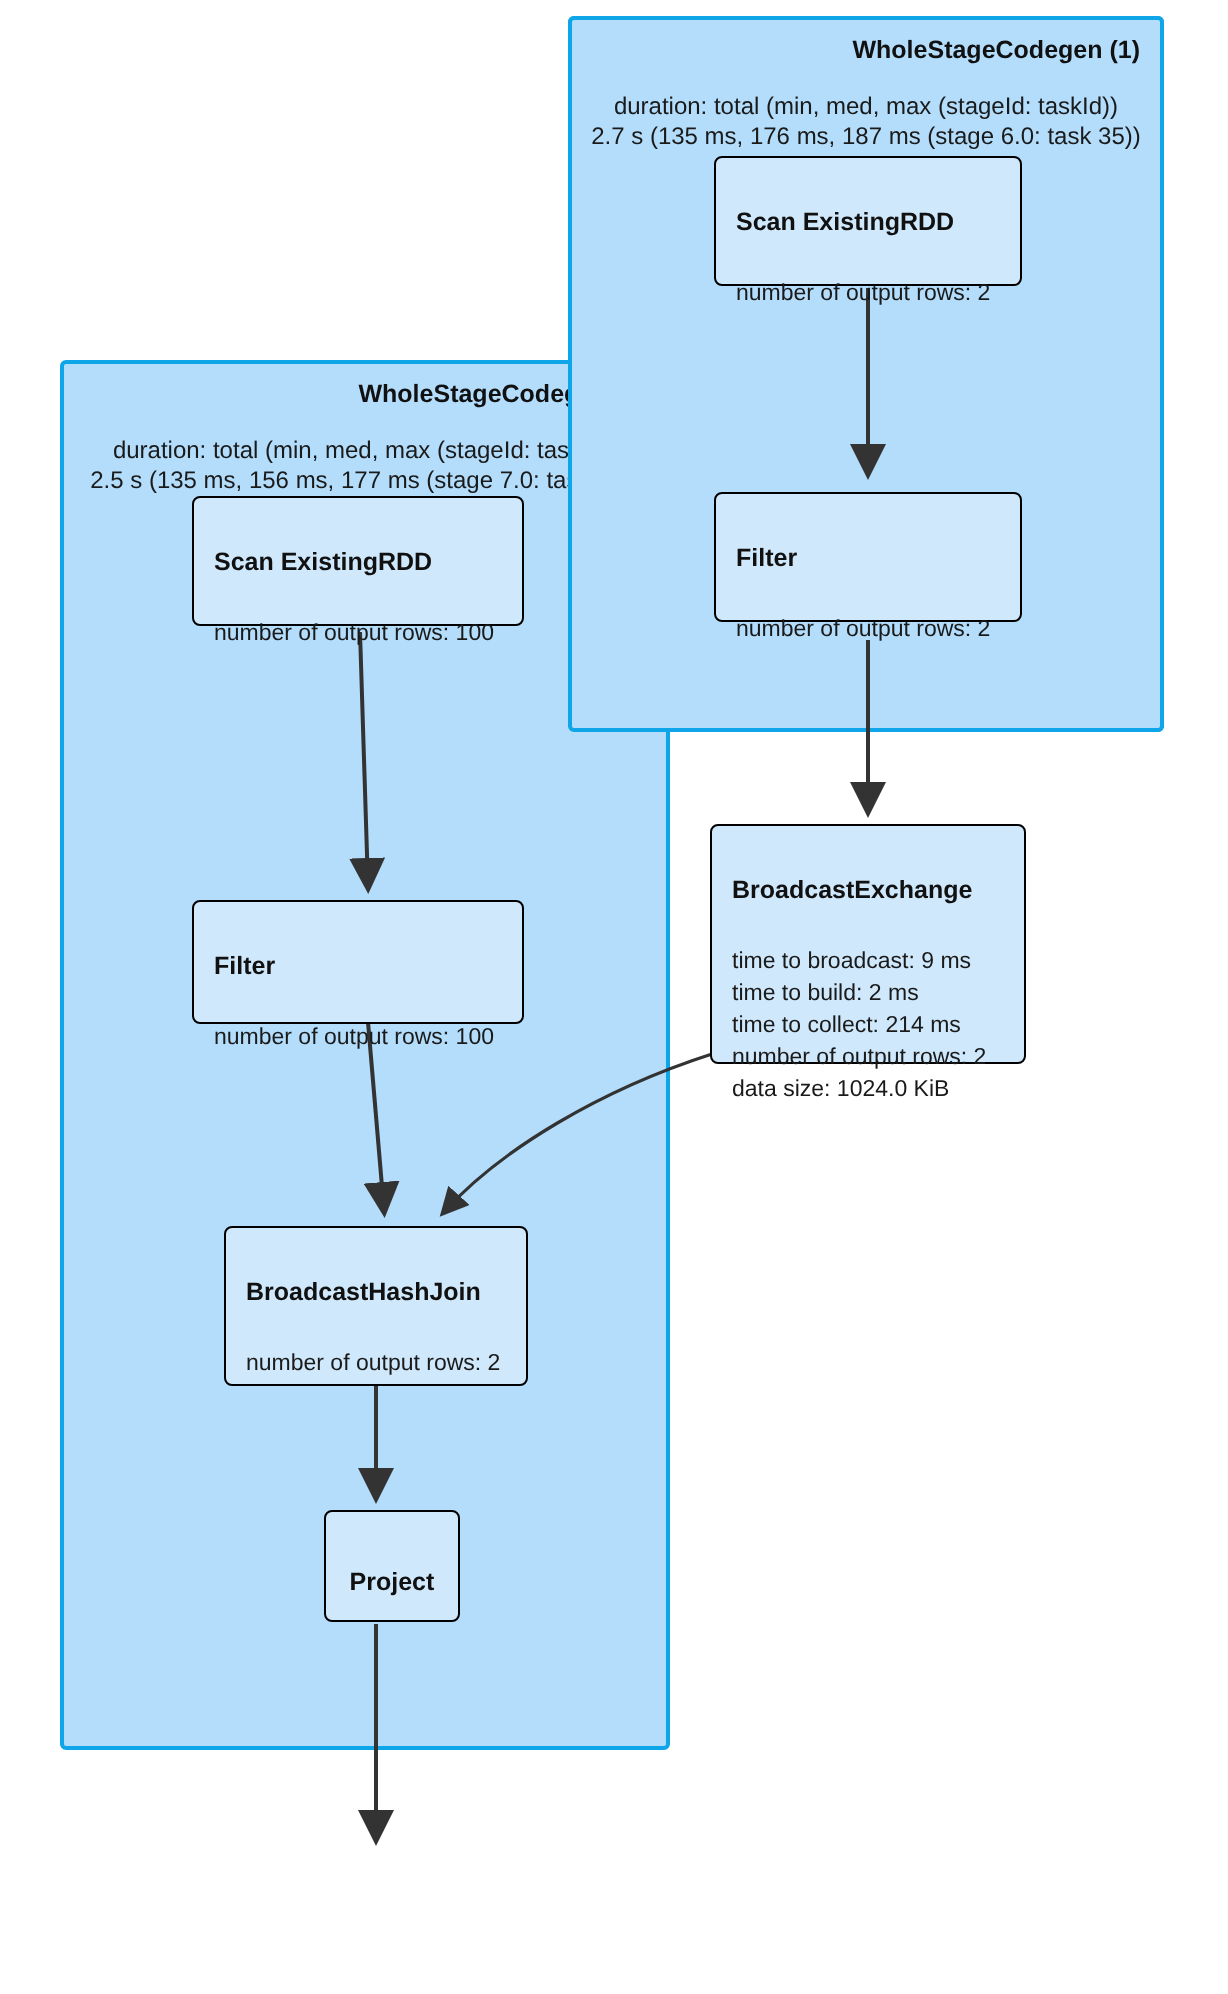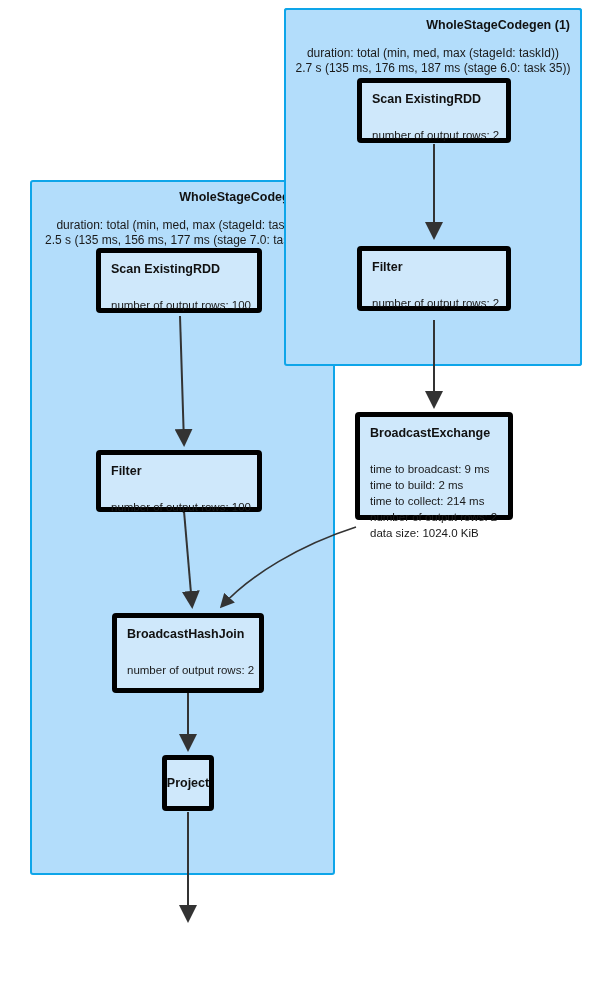--- a/index.html
+++ b/index.html
@@ -42,24 +42,24 @@
     right: 0;
     text-align: center;
     font-size: 12px;
     color: #1a1a1a;
     line-height: 15px;
     white-space: nowrap;
   }
   .node {
     position: absolute;
     background: #cfe8fb;
-    border: 5px solid #000000;
+    border: 1px solid #000000;
     border-radius: 4px;
     box-sizing: border-box;
-    padding: 8px 10px 9px 10px;
+    padding: 24px 10px 9px 10px;
   }
   .node-title {
     font-size: 12.5px;
     font-weight: bold;
     color: #111111;
     white-space: nowrap;
     line-height: 16px;
   }
   .node-metrics {
     margin-top: 20px;
@@ -145,36 +145,36 @@
     </div>
   </div>
 
   <div class="node" style="left:96px; top:450px; width:166px; height:62px;">
     <div class="node-title">Filter</div>
     <div class="node-metrics">
       <div>number of output rows: 100</div>
     </div>
   </div>
 
-  <div class="node" style="left:355px; top:412px; width:158px; height:108px;">
+  <div class="node" style="left:355px; top:412px; width:158px; height:120px;">
     <div class="node-title">BroadcastExchange</div>
     <div class="node-metrics">
       <div>time to broadcast: 9 ms</div>
       <div>time to build: 2 ms</div>
       <div>time to collect: 214 ms</div>
       <div>number of output rows: 2</div>
       <div>data size: 1024.0 KiB</div>
     </div>
   </div>
 
   <div class="node" style="left:112px; top:613px; width:152px; height:80px;">
     <div class="node-title">BroadcastHashJoin</div>
     <div class="node-metrics">
       <div>number of output rows: 2</div>
     </div>
   </div>
 
-  <div class="node compact" style="left:162px; top:755px; width:52px; height:56px; display:flex; align-items:center; justify-content:center;">
+  <div class="node compact" style="left:162px; top:755px; width:68px; height:56px; display:flex; align-items:center; justify-content:center;">
     <div class="node-title">Project</div>
   </div>
 
 
 </div>
 
 </body></html>

